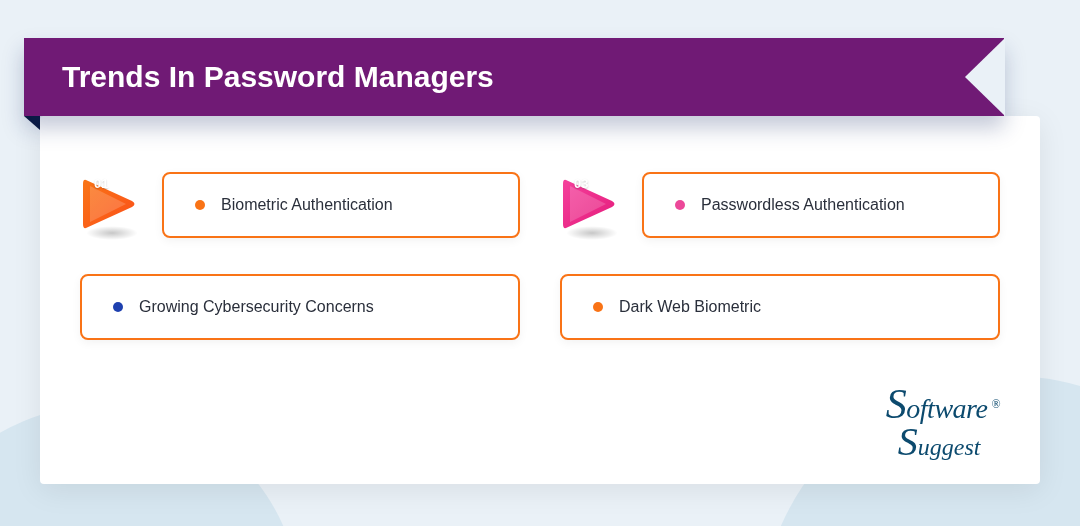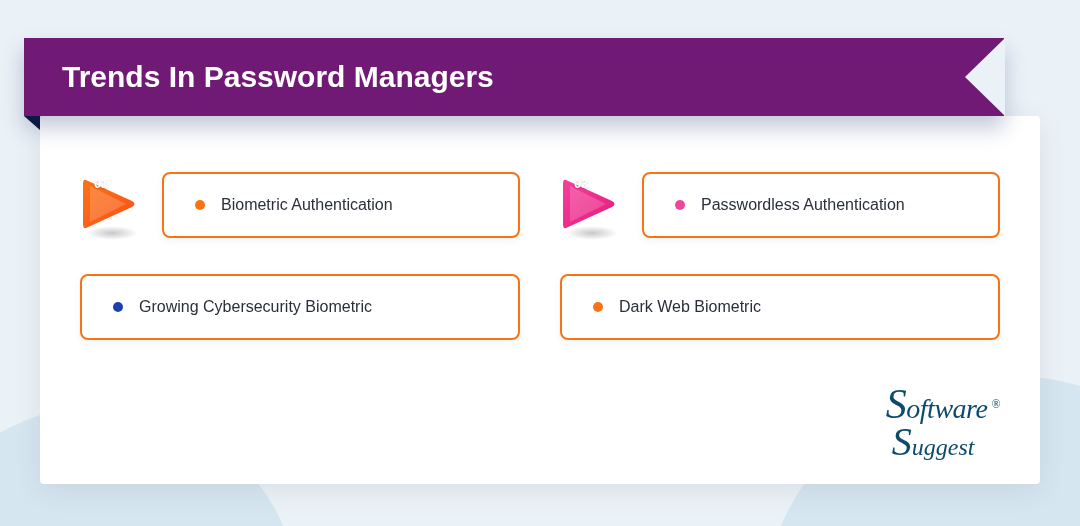--- a/index.html
+++ b/index.html
@@ -136,21 +136,21 @@
       position: absolute;
       right: 40px; bottom: 24px;
       font-family: Liberation Serif, serif;
       color: #0c4a6e;
       font-style: italic;
       line-height: 0.9;
       text-align: left;
     }
     .logo-top { font-size: 28px; letter-spacing: -0.5px; }
     .logo-top .big { font-size: 42px; }
-    .logo-bot { font-size: 24px; margin-left: 6px; }
+    .logo-bot { font-size: 24px; margin-left: 12px; }
     .logo-bot .big { font-size: 40px; }
     .logo-reg { font-size: 12px; vertical-align: super; font-style: normal; margin-left:4px;}
   </style>
 </head>
 <body>
 
 <div class="bg-circle-left"></div>
 <div class="bg-circle-right"></div>
 
 <div class="banner">
@@ -202,21 +202,21 @@
     </div>
     <div class="pill">
       <span class="dot" style="background: rgb(236, 72, 153);"></span>
       <span class="pill-text">Passwordless Authentication</span>
     </div>
   </div>
 
   <div class="item">
     <div class="pill">
       <span class="dot" style="background: rgb(30, 64, 175);"></span>
-      <span class="pill-text">Growing Cybersecurity Biometric</span>
+      <span class="pill-text">Growing Cybersecurity Concerns</span>
     </div>
   </div>
 
   <div class="item">
     <div class="pill">
       <span class="dot" style="background: rgb(249, 115, 22);"></span>
       <span class="pill-text">Dark Web Biometric</span>
     </div>
   </div>
 </div>

